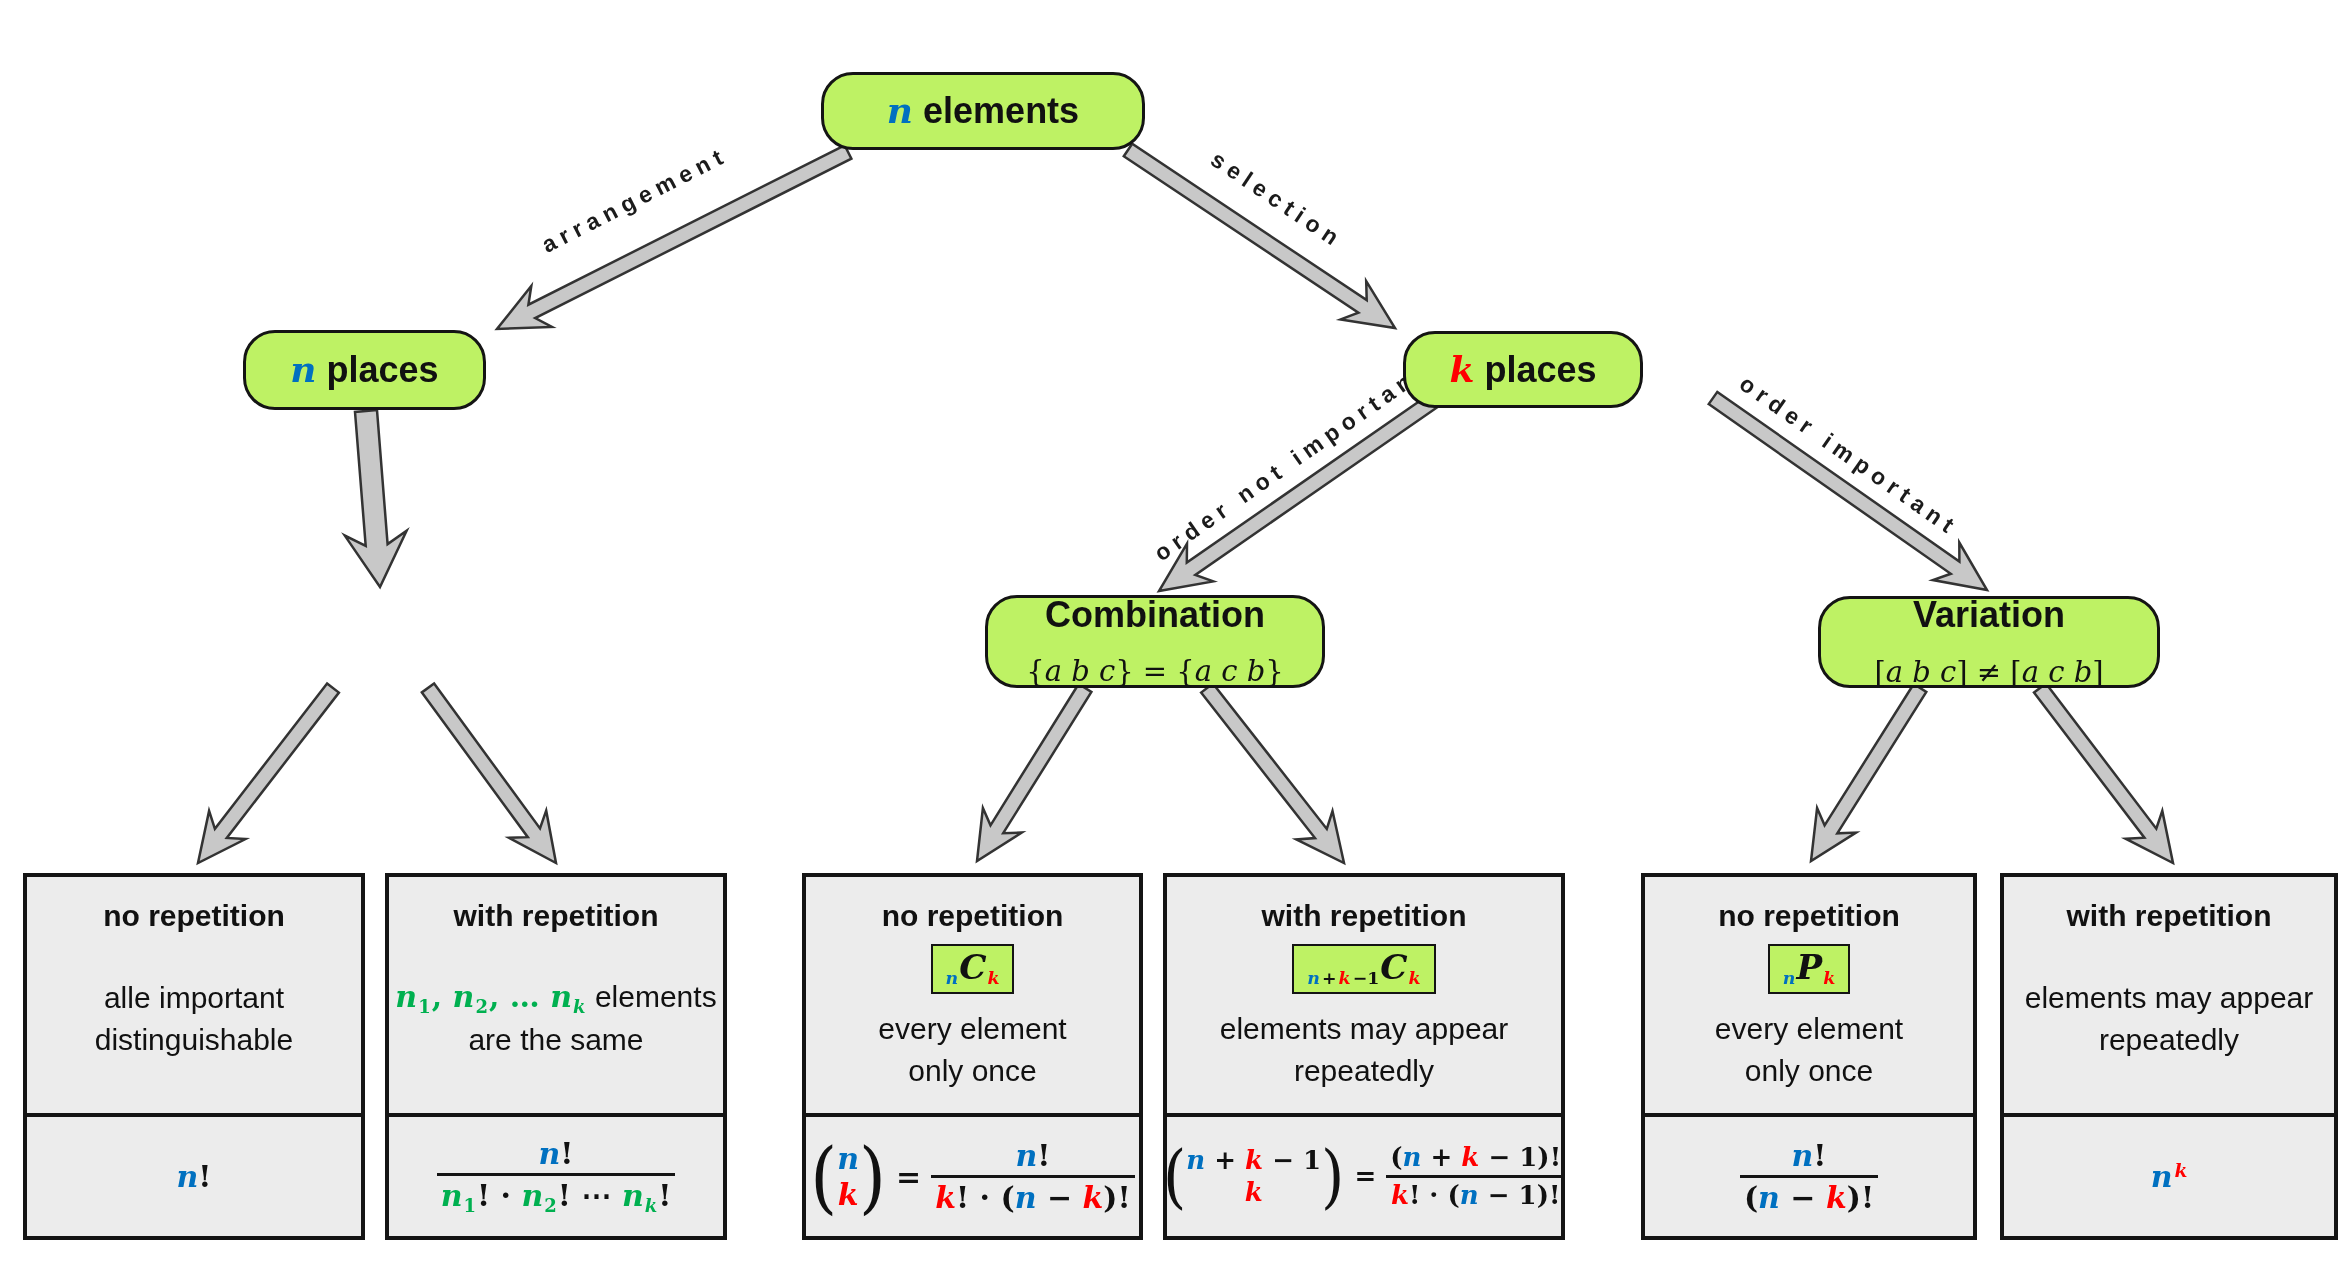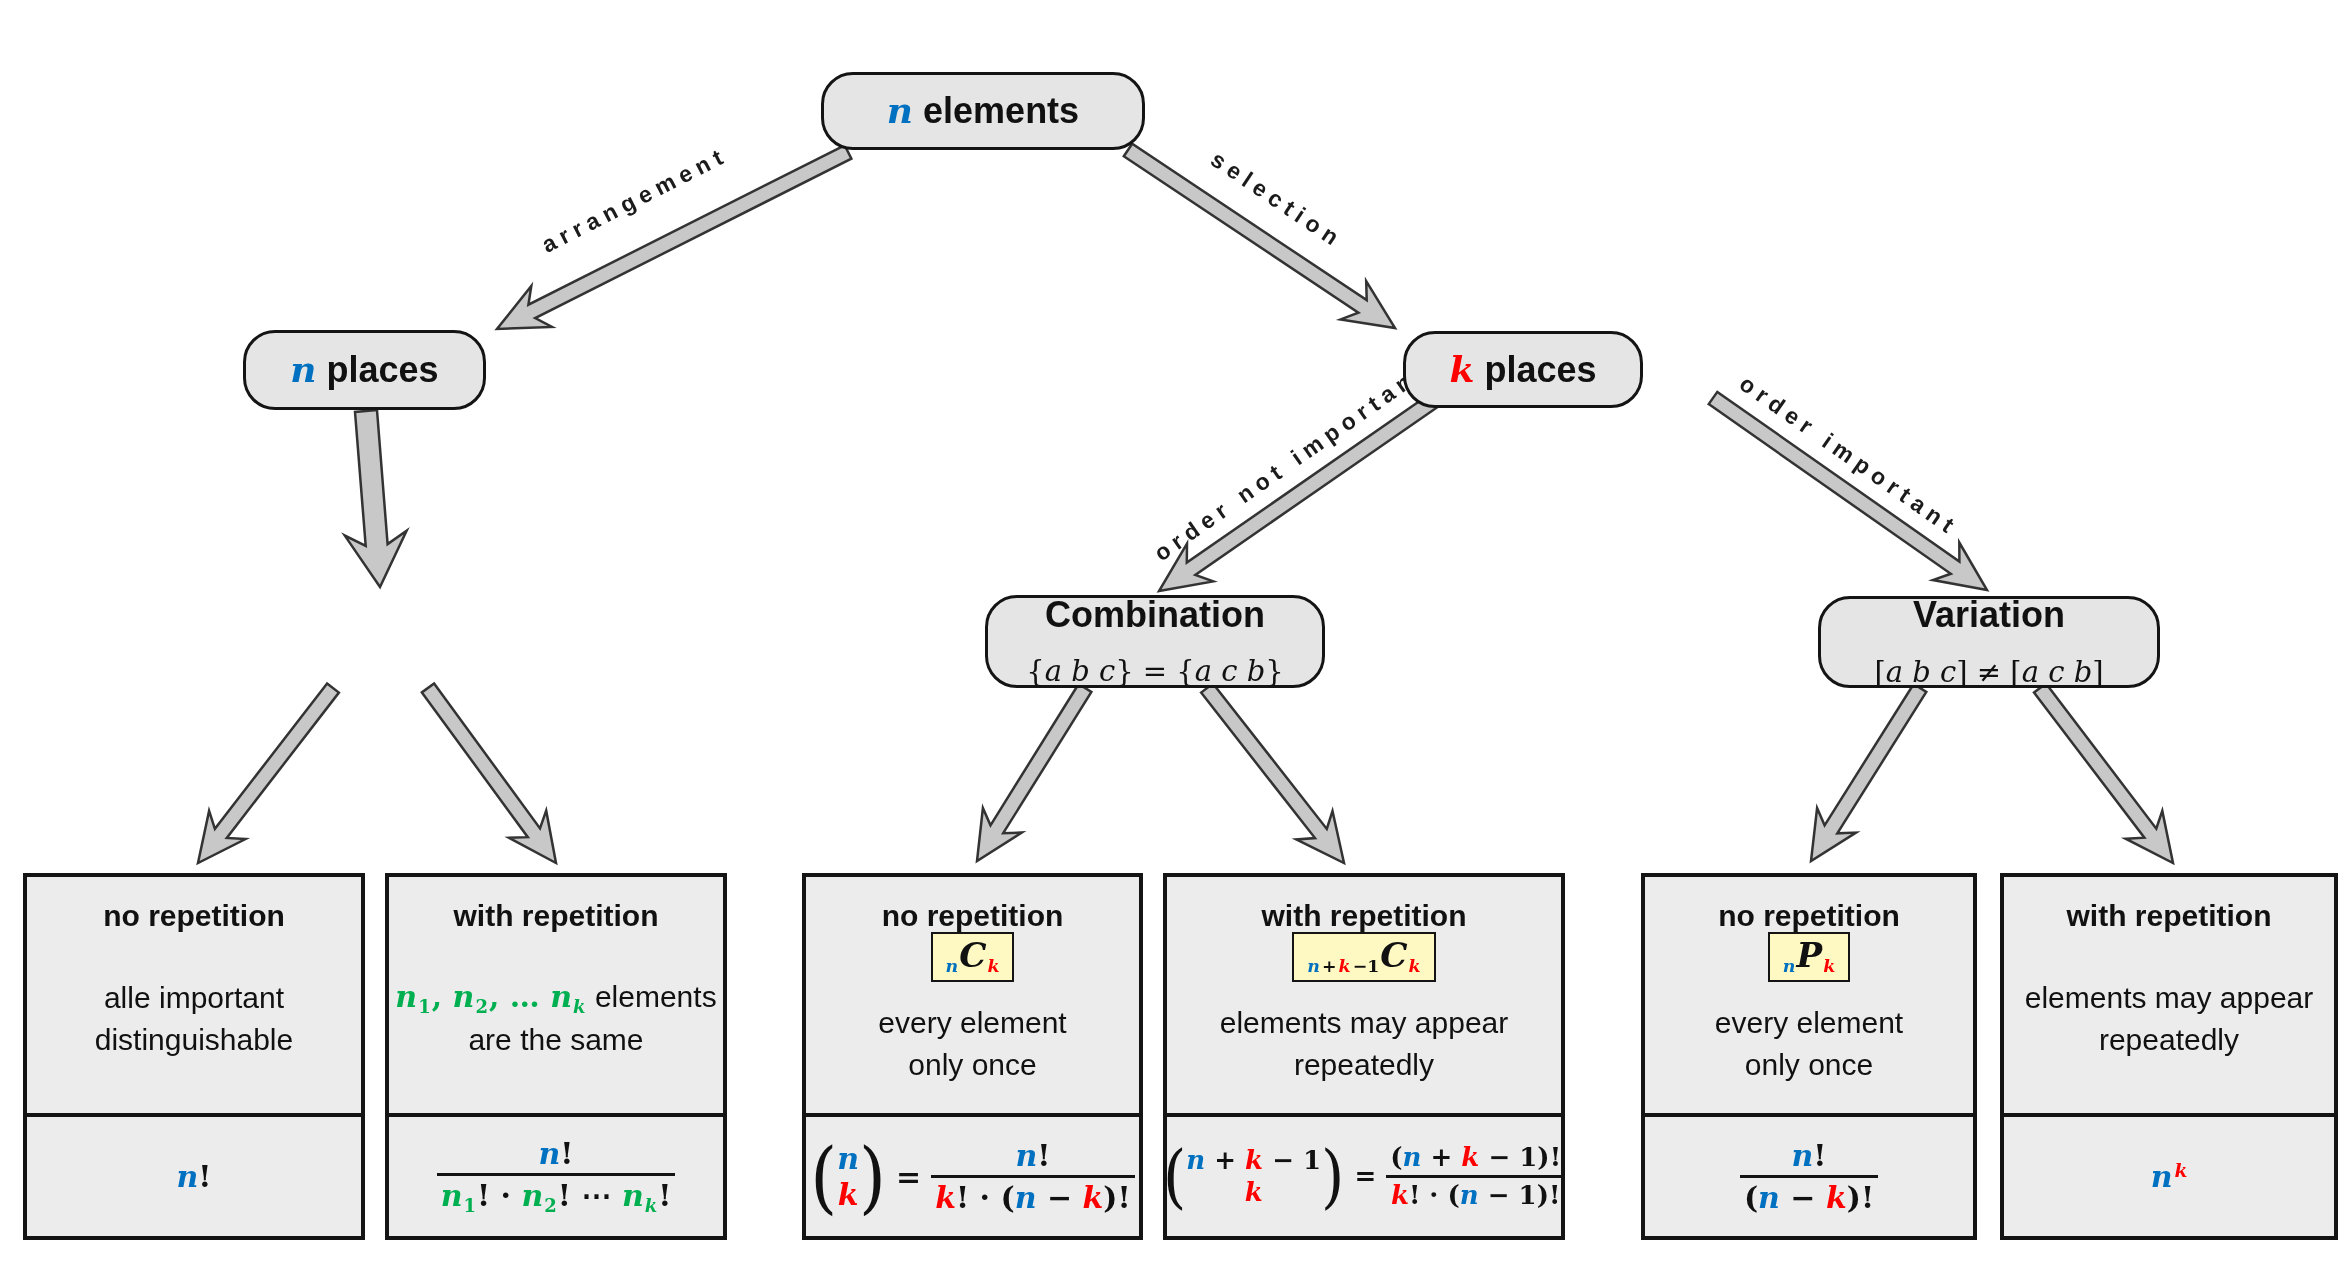--- a/index.html
+++ b/index.html
@@ -15,39 +15,39 @@
   .tok.r{font-weight:normal;}
   .tok.b{font-weight:bold;}
   .tok.blue{color:#0070C0;}
   .tok.red{color:#FF0000;}
   .tok.green{color:#00B050;}
   .tok.sub{font-size:0.6em;vertical-align:-0.3em;margin:0 1px;}
   .tok.sup{font-size:0.62em;vertical-align:0.55em;margin-left:2px;}
   .tok.big{font-size:1.18em;}
 
   
-  .node{position:absolute;background:#e5e5e5;border:3.5px solid #141414;border-radius:32px;
+  .node{position:absolute;background:#bef264;border:3.5px solid #141414;border-radius:32px;
         box-sizing:border-box;display:flex;flex-direction:column;align-items:center;justify-content:center;}
   .node .title{font-size:36px;font-weight:bold;white-space:nowrap;line-height:1.1;}
   .node .subtitle{font-size:29px;margin-top:22px;white-space:nowrap;line-height:1.1;}
 
   
   .edge-label{position:absolute;font-size:23px;font-weight:bold;letter-spacing:6px;
               color:#1b1b1b;white-space:nowrap;}
   #lbl-arrangement{left:635px;top:200px;transform:translate(-50%,-50%) rotate(-27deg);}
   #lbl-selection{left:1277px;top:200px;transform:translate(-50%,-50%) rotate(34deg);}
   #lbl-order-not{left:1291px;top:462px;transform:translate(-50%,-50%) rotate(-35deg);}
   #lbl-order-imp{left:1849px;top:456px;transform:translate(-50%,-50%) rotate(35deg);}
 
   
   .leaf{position:absolute;top:873px;height:367px;background:#ECECEC;border:4px solid #141414;
         box-sizing:border-box;display:flex;flex-direction:column;}
   .leaf-top{flex:1;display:flex;flex-direction:column;align-items:center;padding:22px 4px 8px;min-height:0;}
   .leaf-heading{font-size:30px;font-weight:bold;line-height:1.1;}
-  .notation{border:2.5px solid #141414;padding:2px 12px 4px;font-size:29px;line-height:1.15;background:#fef9c3;}
+  .notation{margin-top:12px;border:2.5px solid #141414;padding:2px 12px 4px;font-size:29px;line-height:1.15;background:#bef264;}
   .leaf-body{margin:auto 0;text-align:center;font-size:30px;line-height:1.38;}
   .leaf-formula{height:119px;border-top:4px solid #141414;display:flex;align-items:center;justify-content:center;
                 font-size:30px;line-height:1.1;}
   .leaf-formula.small{font-size:26px;}
 
   
   .frac{display:inline-flex;flex-direction:column;align-items:center;vertical-align:middle;}
   .frac .bar{align-self:stretch;height:3px;background:#141414;margin:3px 0;}
   .frac .num,.frac .den{padding:0 4px;white-space:nowrap;}
   .binom{display:inline-flex;align-items:center;}

